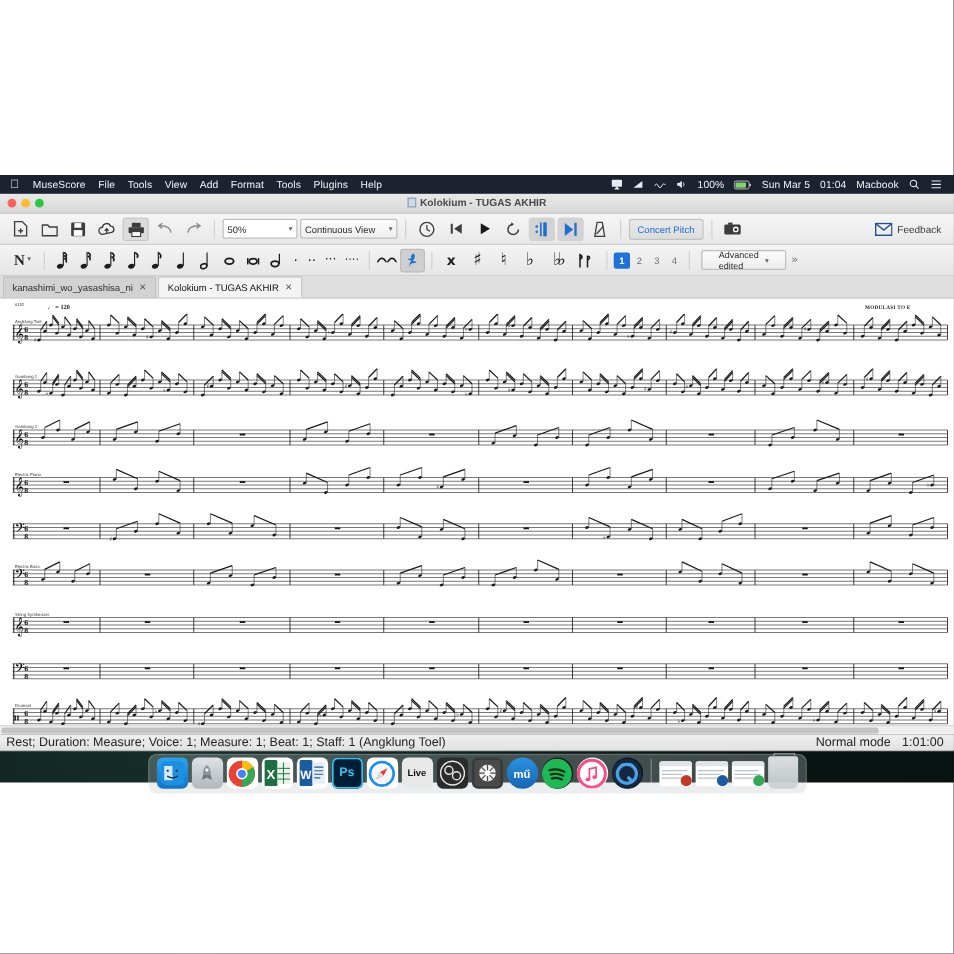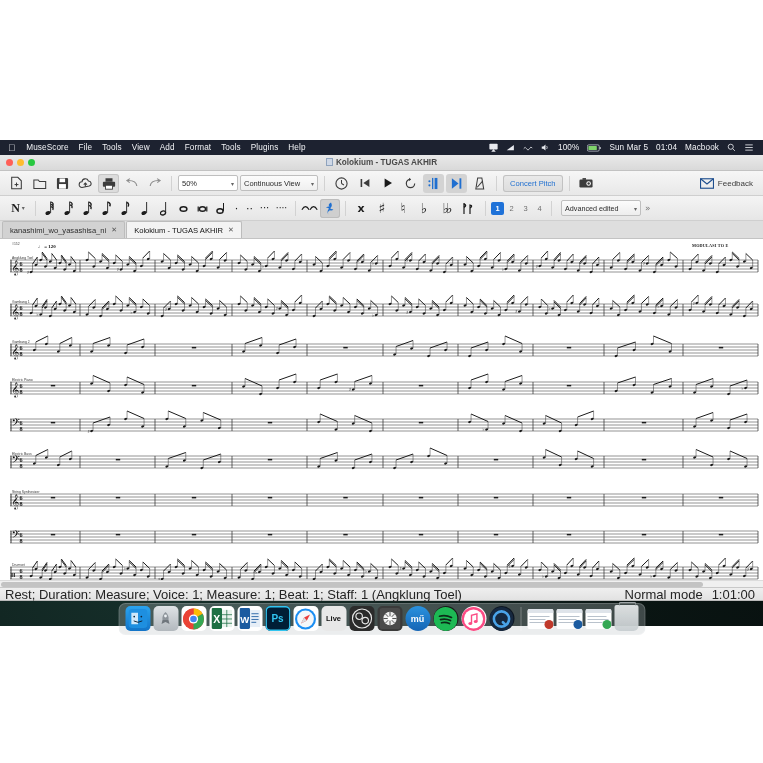--- a/index.html
+++ b/index.html
@@ -120,24 +120,24 @@
   }
   .nbtn.sel{ background:#cfcfcf; box-shadow:inset 0 0 0 1px #bdbdbd; }
   .vnum{
     width:13px;height:13px;border-radius:2px;
     display:flex;align-items:center;justify-content:center;
     font-size:7.5px; color:#6f6f6f;
     font-family:"Liberation Sans",sans-serif;
   }
   .vnum.active{ background:#1f72d8; color:#fff; font-weight:bold;}
   .adv{
-    height:16px; width:80px; margin-left:4px;
+    height:16px; width:68px; margin-left:4px;
     background:linear-gradient(#fcfcfc,#ededed);
     border:1px solid #bfbfbf;border-radius:2px;
-    display:flex;align-items:center;padding:0 3px;
+    display:flex;align-items:center;padding:0 13px;
     font-size:7.2px;color:#2b2b2b;
     font-family:"Liberation Sans",sans-serif;
   }
 
   
   #tabstrip{
     height:18px; background:#dedede; border-bottom:1px solid #c3c3c3;
     display:flex; align-items:flex-end; padding-left:2px;
   }
   .tab{
@@ -166,22 +166,22 @@
     background:#f0f0f0; border-top:1px solid #dcdcdc;
   }
   #hscroll .thumb{
     position:absolute; left:1px; top:1px; height:5px; width:92%;
     background:#c3c3c3; border-radius:3px;
   }
   
   #statusbar{
     height:13px; background:linear-gradient(#efefef,#e2e2e2);
     border-top:1px solid #c9c9c9;
-    display:flex; align-items:center; padding:0 5px;
-    font-size:13px; color:#242424;gap:48px;
+    display:flex; align-items:flex-end; padding:0 5px;
+    font-size:10px; color:#242424;gap:48px;
   }
   #statusbar .sp{ flex:1; }
   #statusbar .right{ display:flex; gap:9px; padding-right:3px; }
 
   
   #dock{
     position:absolute; left:50%; transform:translateX(-50%);
     bottom:128px;
     height:32px; display:flex; align-items:flex-end; gap:3px;
     padding:3px 6px;

